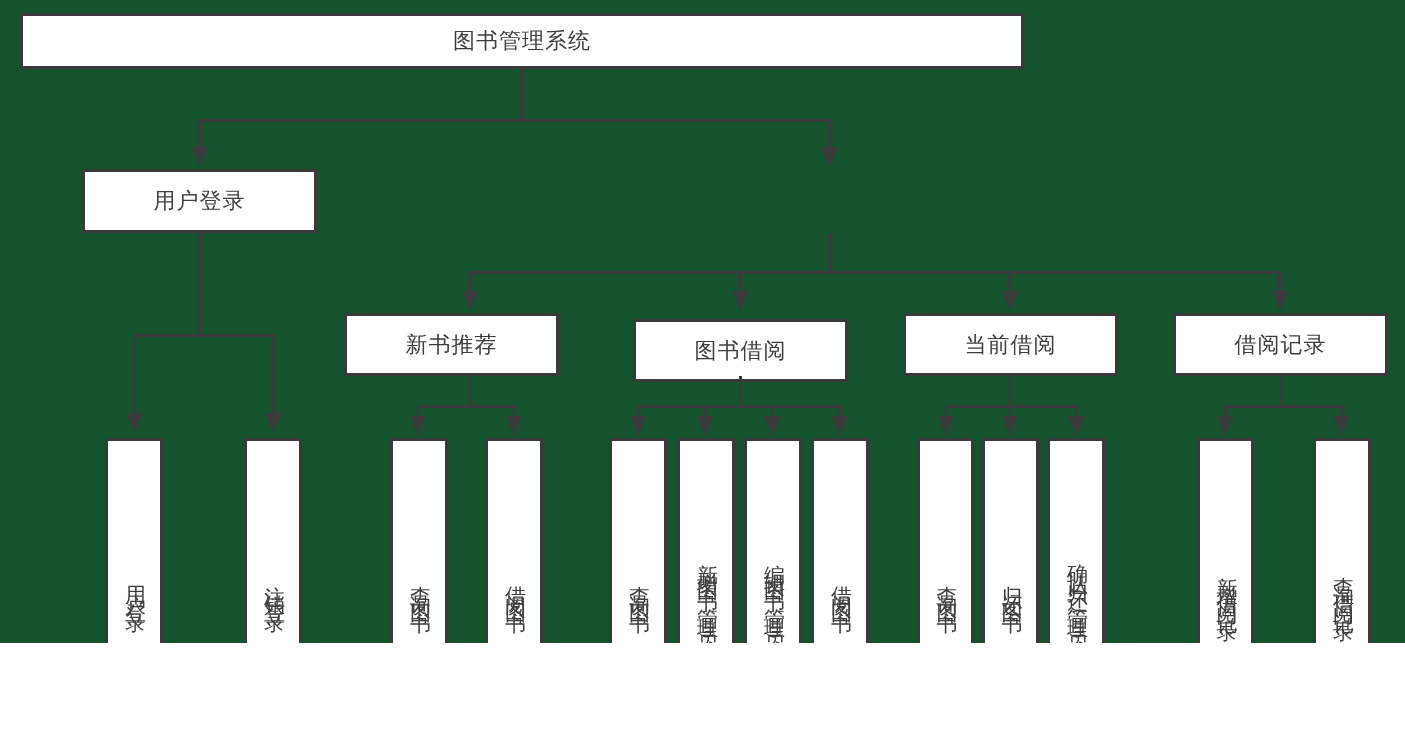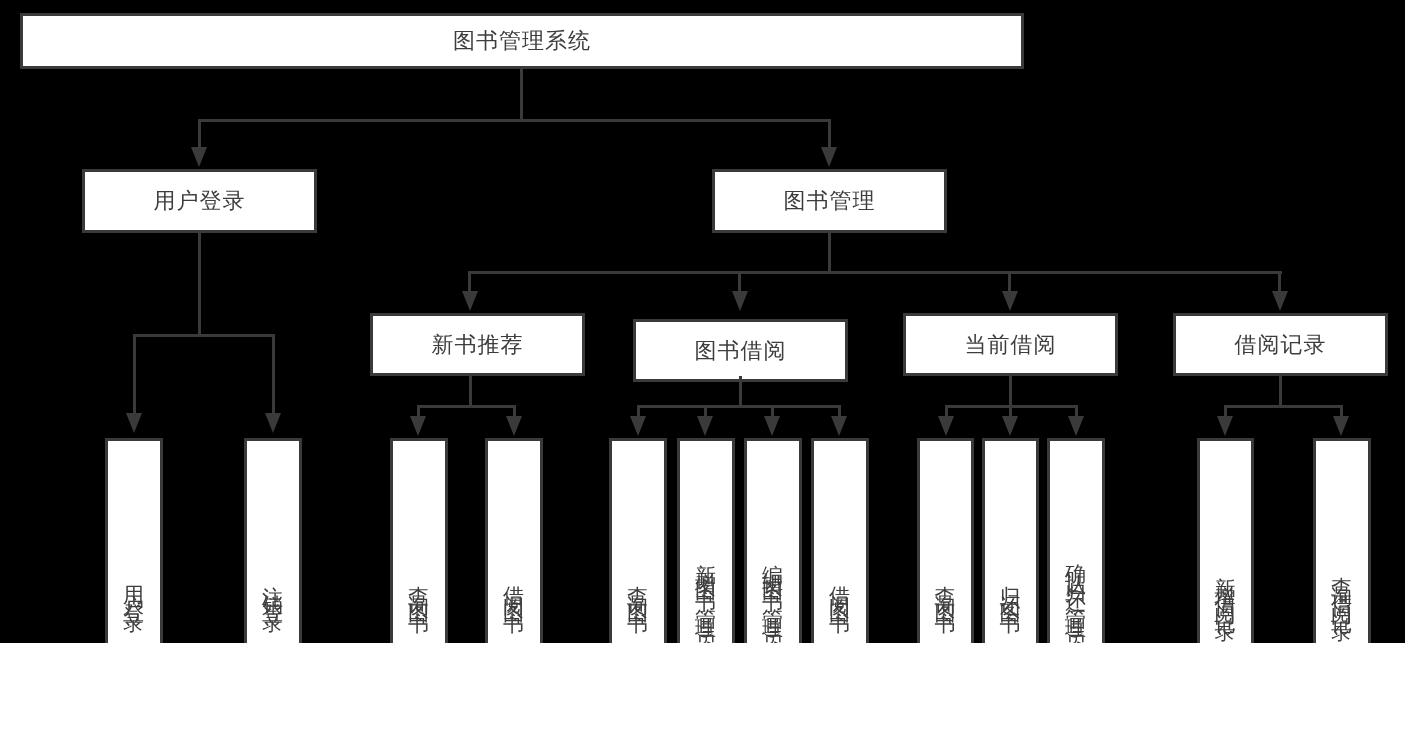--- a/index.html
+++ b/index.html
@@ -1,20 +1,20 @@
 <!DOCTYPE html>
 <html><head>
 <meta charset="utf-8">
 <style>
   html,body{margin:0;padding:0;background:#ffffff;}
   .stage{
     position:relative;
     width:1405px;height:643px;
-    background:#000000;
-    font-family:Liberation Sans, sans-serif;
+    background:#14532d;
+    font-family:Liberation Mono, monospace;
     overflow:hidden;
   }
   .node{
     position:absolute;
     box-sizing:border-box;
     border:3px solid #3a3a3a;
     background:#ffffff;
     display:flex;align-items:center;justify-content:center;
     color:#3d3d3d;
     font-size:22px;
@@ -63,41 +63,40 @@
   <div class="vline" style="left:520px;top:69px;height:51px"></div>
 
   <div class="hline" style="left:198px;top:119px;width:633px"></div>
 
   <div class="vline" style="left:198px;top:119px;height:30px"></div>
   <div class="ahead" style="left:191px;top:147px"></div>
   <div class="vline" style="left:828px;top:119px;height:30px"></div>
   <div class="ahead" style="left:821px;top:147px"></div>
 
   <div class="node" style="left:82px;top:169px;width:235px;height:64px">用户登录</div>
-  <div class="node" style="left:712px;top:169px;width:235px;height:64px">图书管理</div>
 
   <div class="vline" style="left:828px;top:233px;height:41px"></div>
   <div class="hline" style="left:469px;top:271px;width:813px"></div>
   <div class="vline" style="left:468px;top:271px;height:22px"></div>
   <div class="ahead" style="left:462px;top:291px"></div>
   <div class="vline" style="left:738px;top:271px;height:22px"></div>
   <div class="ahead" style="left:732px;top:291px"></div>
   <div class="vline" style="left:1008px;top:271px;height:22px"></div>
   <div class="ahead" style="left:1002px;top:291px"></div>
   <div class="vline" style="left:1278px;top:271px;height:22px"></div>
   <div class="ahead" style="left:1272px;top:291px"></div>
 
   <div class="vline" style="left:198px;top:233px;height:103px"></div>
   <div class="hline" style="left:133px;top:334px;width:142px"></div>
   <div class="vline" style="left:133px;top:334px;height:80px"></div>
   <div class="ahead" style="left:126px;top:413px"></div>
   <div class="vline" style="left:272px;top:334px;height:80px"></div>
   <div class="ahead" style="left:265px;top:413px"></div>
 
-  <div class="node" style="left:370px;top:313px;width:215px;height:63px">新书推荐</div>
+  <div class="node" style="left:344px;top:313px;width:215px;height:63px">新书推荐</div>
   <div class="node" style="left:633px;top:319px;width:215px;height:63px">图书借阅</div>
   <div class="node" style="left:903px;top:313px;width:215px;height:63px">当前借阅</div>
   <div class="node" style="left:1173px;top:313px;width:215px;height:63px">借阅记录</div>
 
   <div class="vline" style="left:469px;top:376px;height:31px"></div>
   <div class="hline" style="left:417px;top:405px;width:99px"></div>
   <div class="vline" style="left:417px;top:405px;height:12px"></div>
   <div class="ahead" style="left:410px;top:416px"></div>
   <div class="vline" style="left:513px;top:405px;height:12px"></div>
   <div class="ahead" style="left:506px;top:416px"></div>

